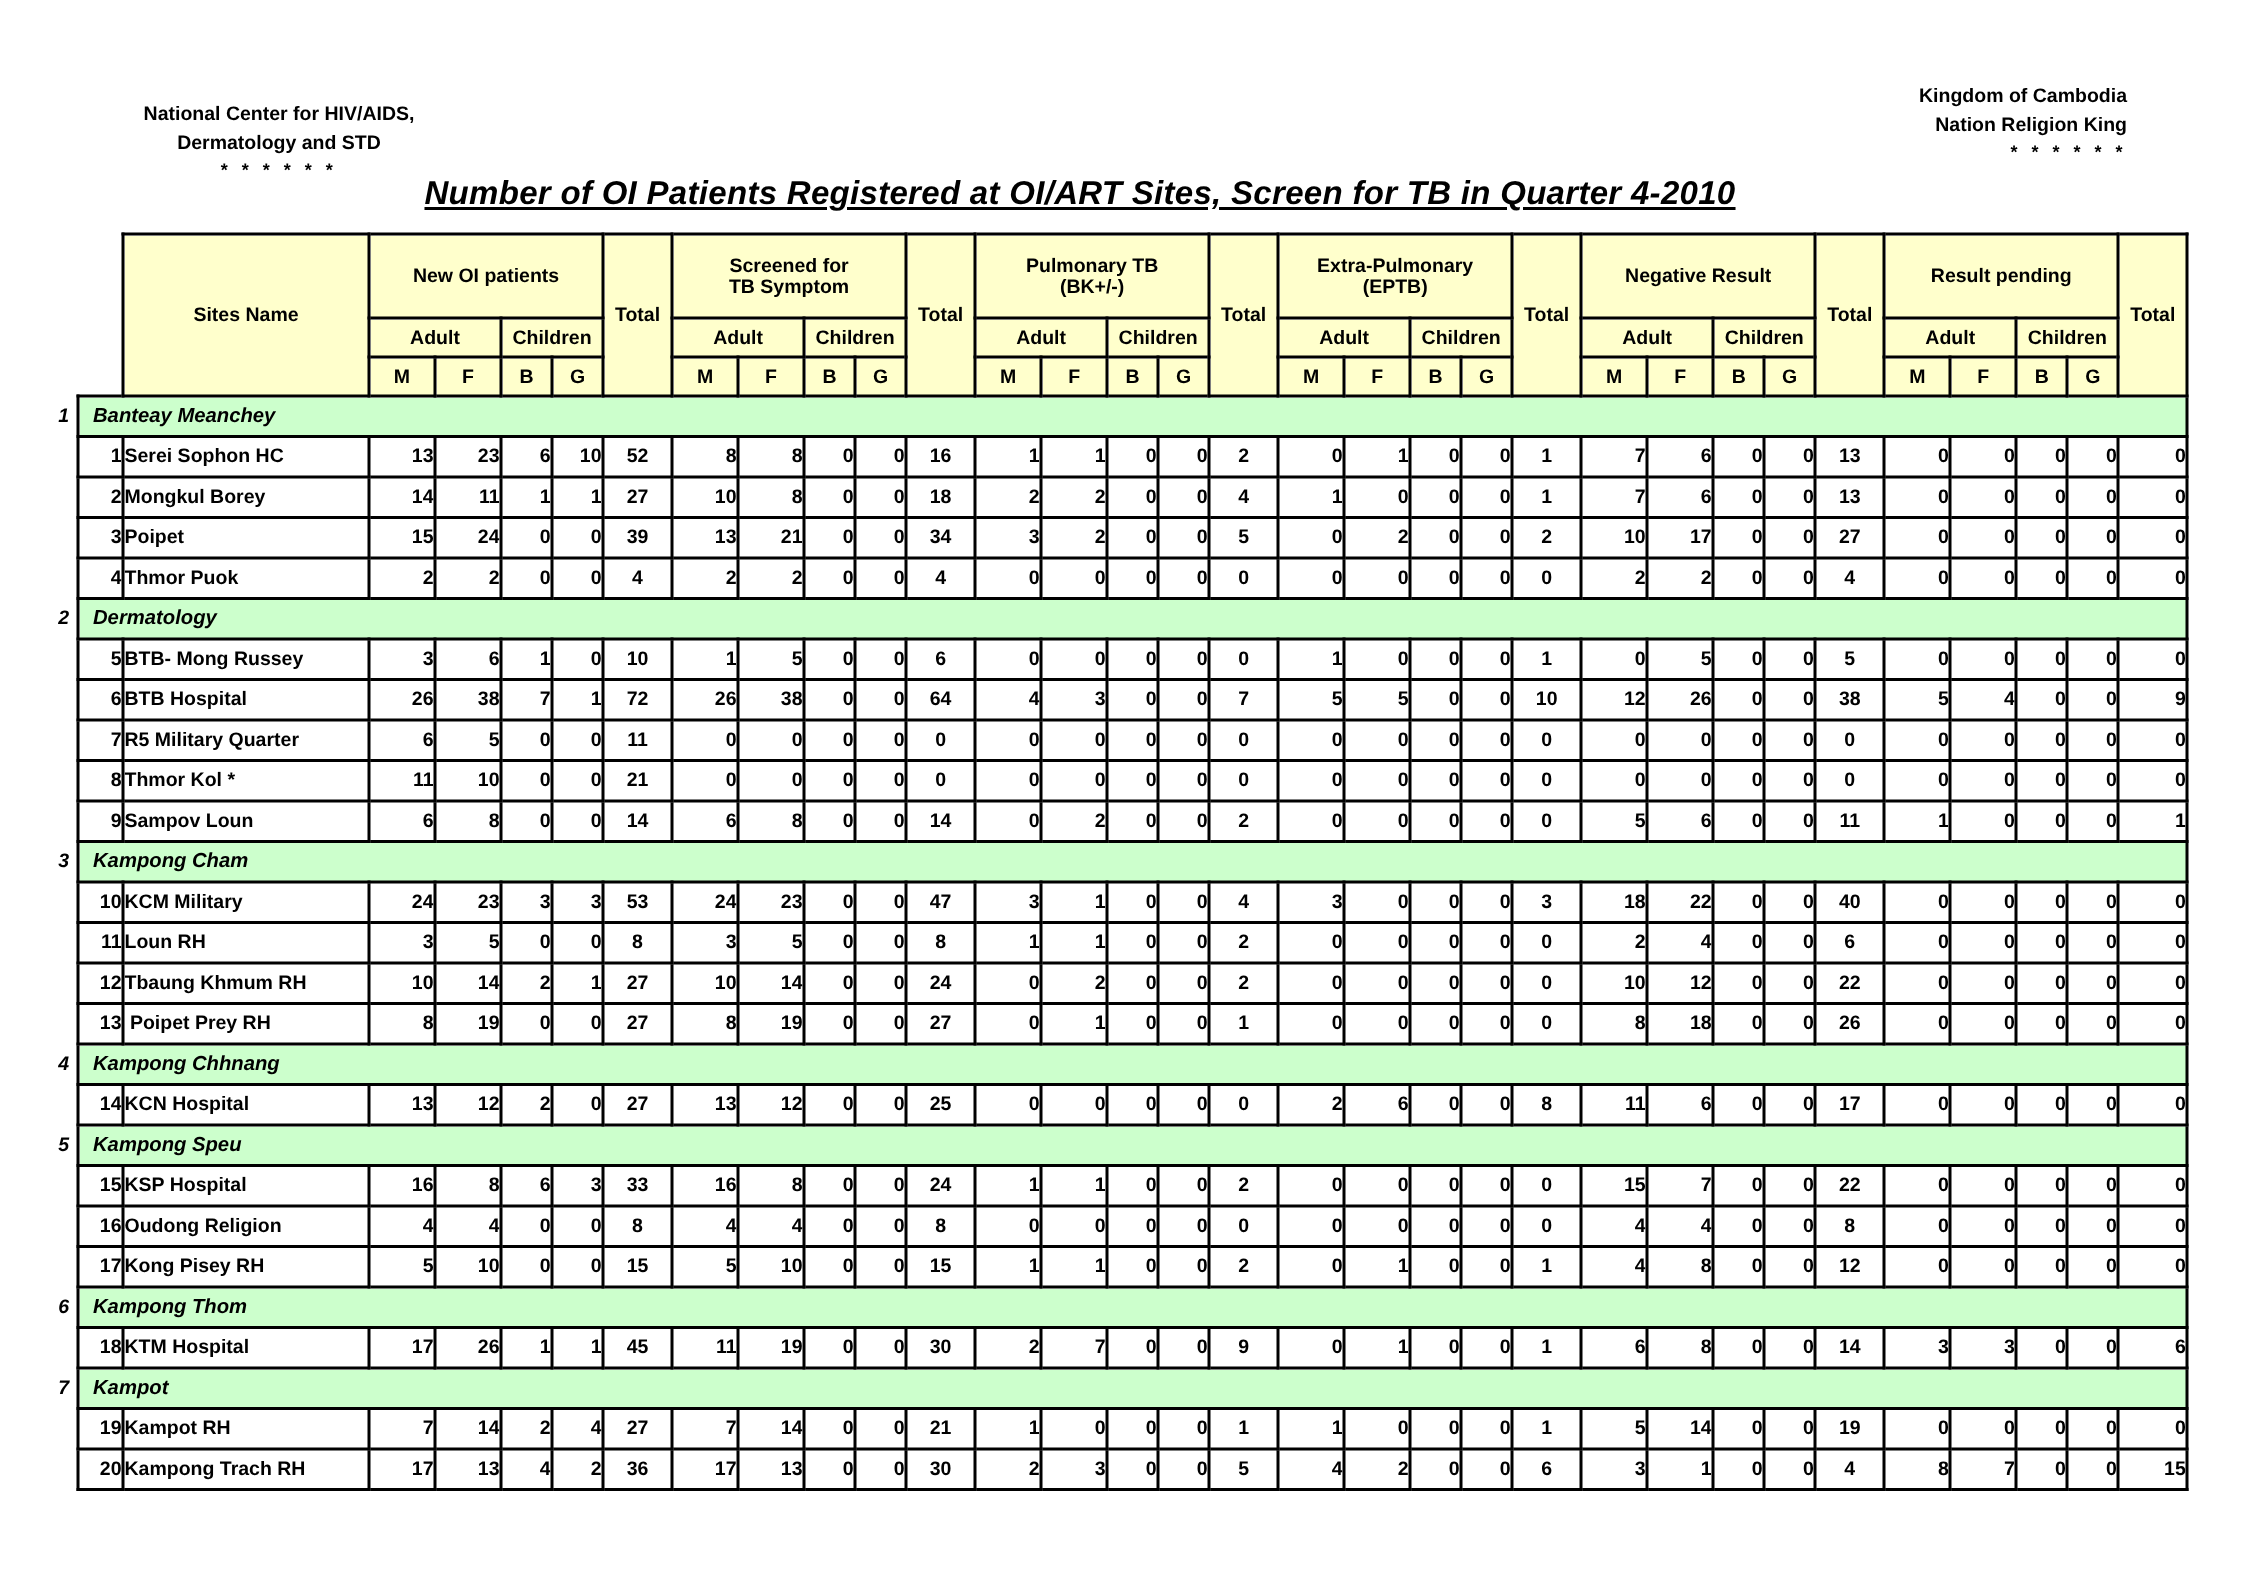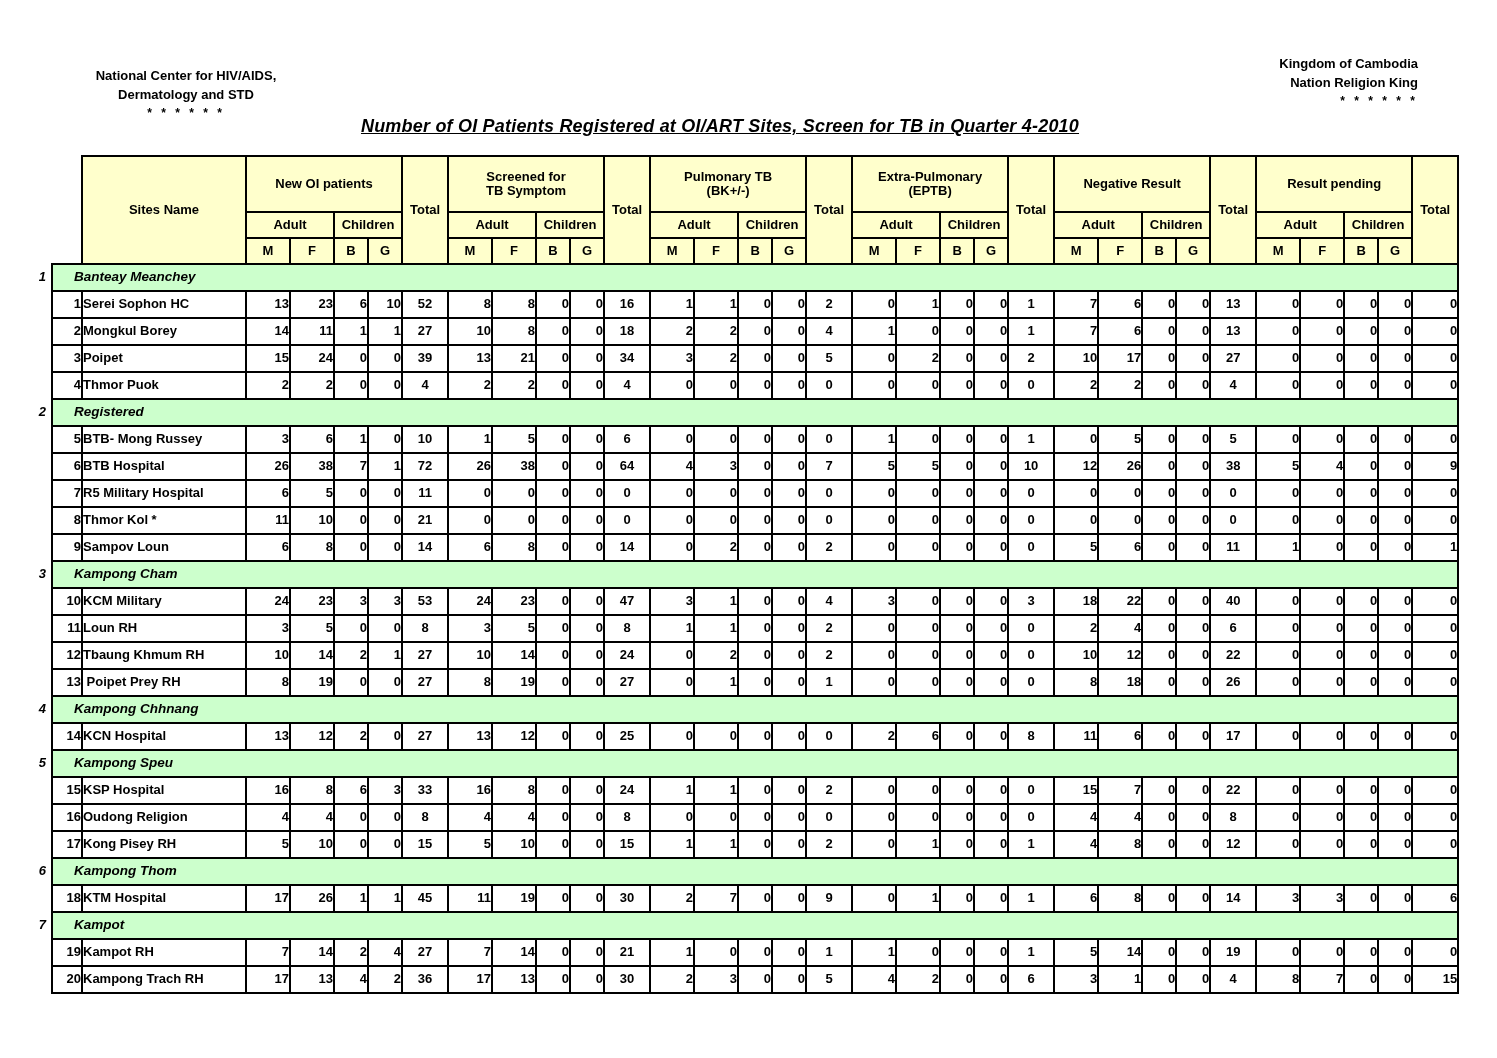--- a/index.html
+++ b/index.html
@@ -21,21 +21,21 @@
   }
   .org-left  { left: 68px;  top: 66px;  width: 236px; }
   .org-right { left: 1178px; top: 54px; width: 240px; text-align: right; }
   .stars { letter-spacing: 3px; font-size: 12px; }
   .report-title {
     position: absolute;
     left: 155px; top: 116px; width: 1130px;
     text-align: center;
     font-weight: bold;
     font-style: italic;
-    font-size: 18px;
+    font-size: 22px;
     text-decoration: underline;
     letter-spacing: 0.2px;
   }
   .table-wrap { position: absolute; left: 30px; top: 155px; }
   table.report {
     border-collapse: collapse;
     table-layout: fixed;
     width: 1428px;
   }
   table.report th, table.report td {
@@ -70,21 +70,21 @@
     border: none;
     font-style: italic;
     text-align: right;
     padding-right: 5px;
     font-size: 13px;
   }
   tr.province td.pname {
     background: var(--province-bg);
     font-style: italic;
     text-align: left;
-    padding-left: 21px;
+    padding-left: 9px;
     font-size: 13.5px;
   }
   td.num  { border-left: none; text-align: right; padding-right: 4px; }
   td.site { text-align: left; padding-left: 4px; white-space: pre; }
   td.val  { text-align: right; padding-right: 6px; }
   td.tot  { text-align: center; }
   td.tot-last { text-align: right; padding-right: 8px; }
 </style>
 </head>
 <body style="--header-bg: #FFFFCC; --province-bg: #CCFFCC; --border-c: #000000;">
@@ -338,21 +338,21 @@
           <td class="val">0</td>
           <td class="tot">4</td>
           <td class="val">0</td>
           <td class="val">0</td>
           <td class="val">0</td>
           <td class="val">0</td>
           <td class="tot-last">0</td>
         </tr>
         <tr class="province">
           <td class="gutter pnum">2</td>
-          <td class="pname" colspan="32">Registered</td>
+          <td class="pname" colspan="32">Dermatology</td>
         </tr>
         <tr>
           <td class="gutter"></td>
           <td class="num">5</td>
           <td class="site">BTB- Mong Russey</td>
           <td class="val">3</td>
           <td class="val">6</td>
           <td class="val">1</td>
           <td class="val">0</td>
           <td class="tot">10</td>
@@ -413,21 +413,21 @@
           <td class="tot">38</td>
           <td class="val">5</td>
           <td class="val">4</td>
           <td class="val">0</td>
           <td class="val">0</td>
           <td class="tot-last">9</td>
         </tr>
         <tr>
           <td class="gutter"></td>
           <td class="num">7</td>
-          <td class="site">R5 Military Hospital</td>
+          <td class="site">R5 Military Quarter</td>
           <td class="val">6</td>
           <td class="val">5</td>
           <td class="val">0</td>
           <td class="val">0</td>
           <td class="tot">11</td>
           <td class="val">0</td>
           <td class="val">0</td>
           <td class="val">0</td>
           <td class="val">0</td>
           <td class="tot">0</td>

